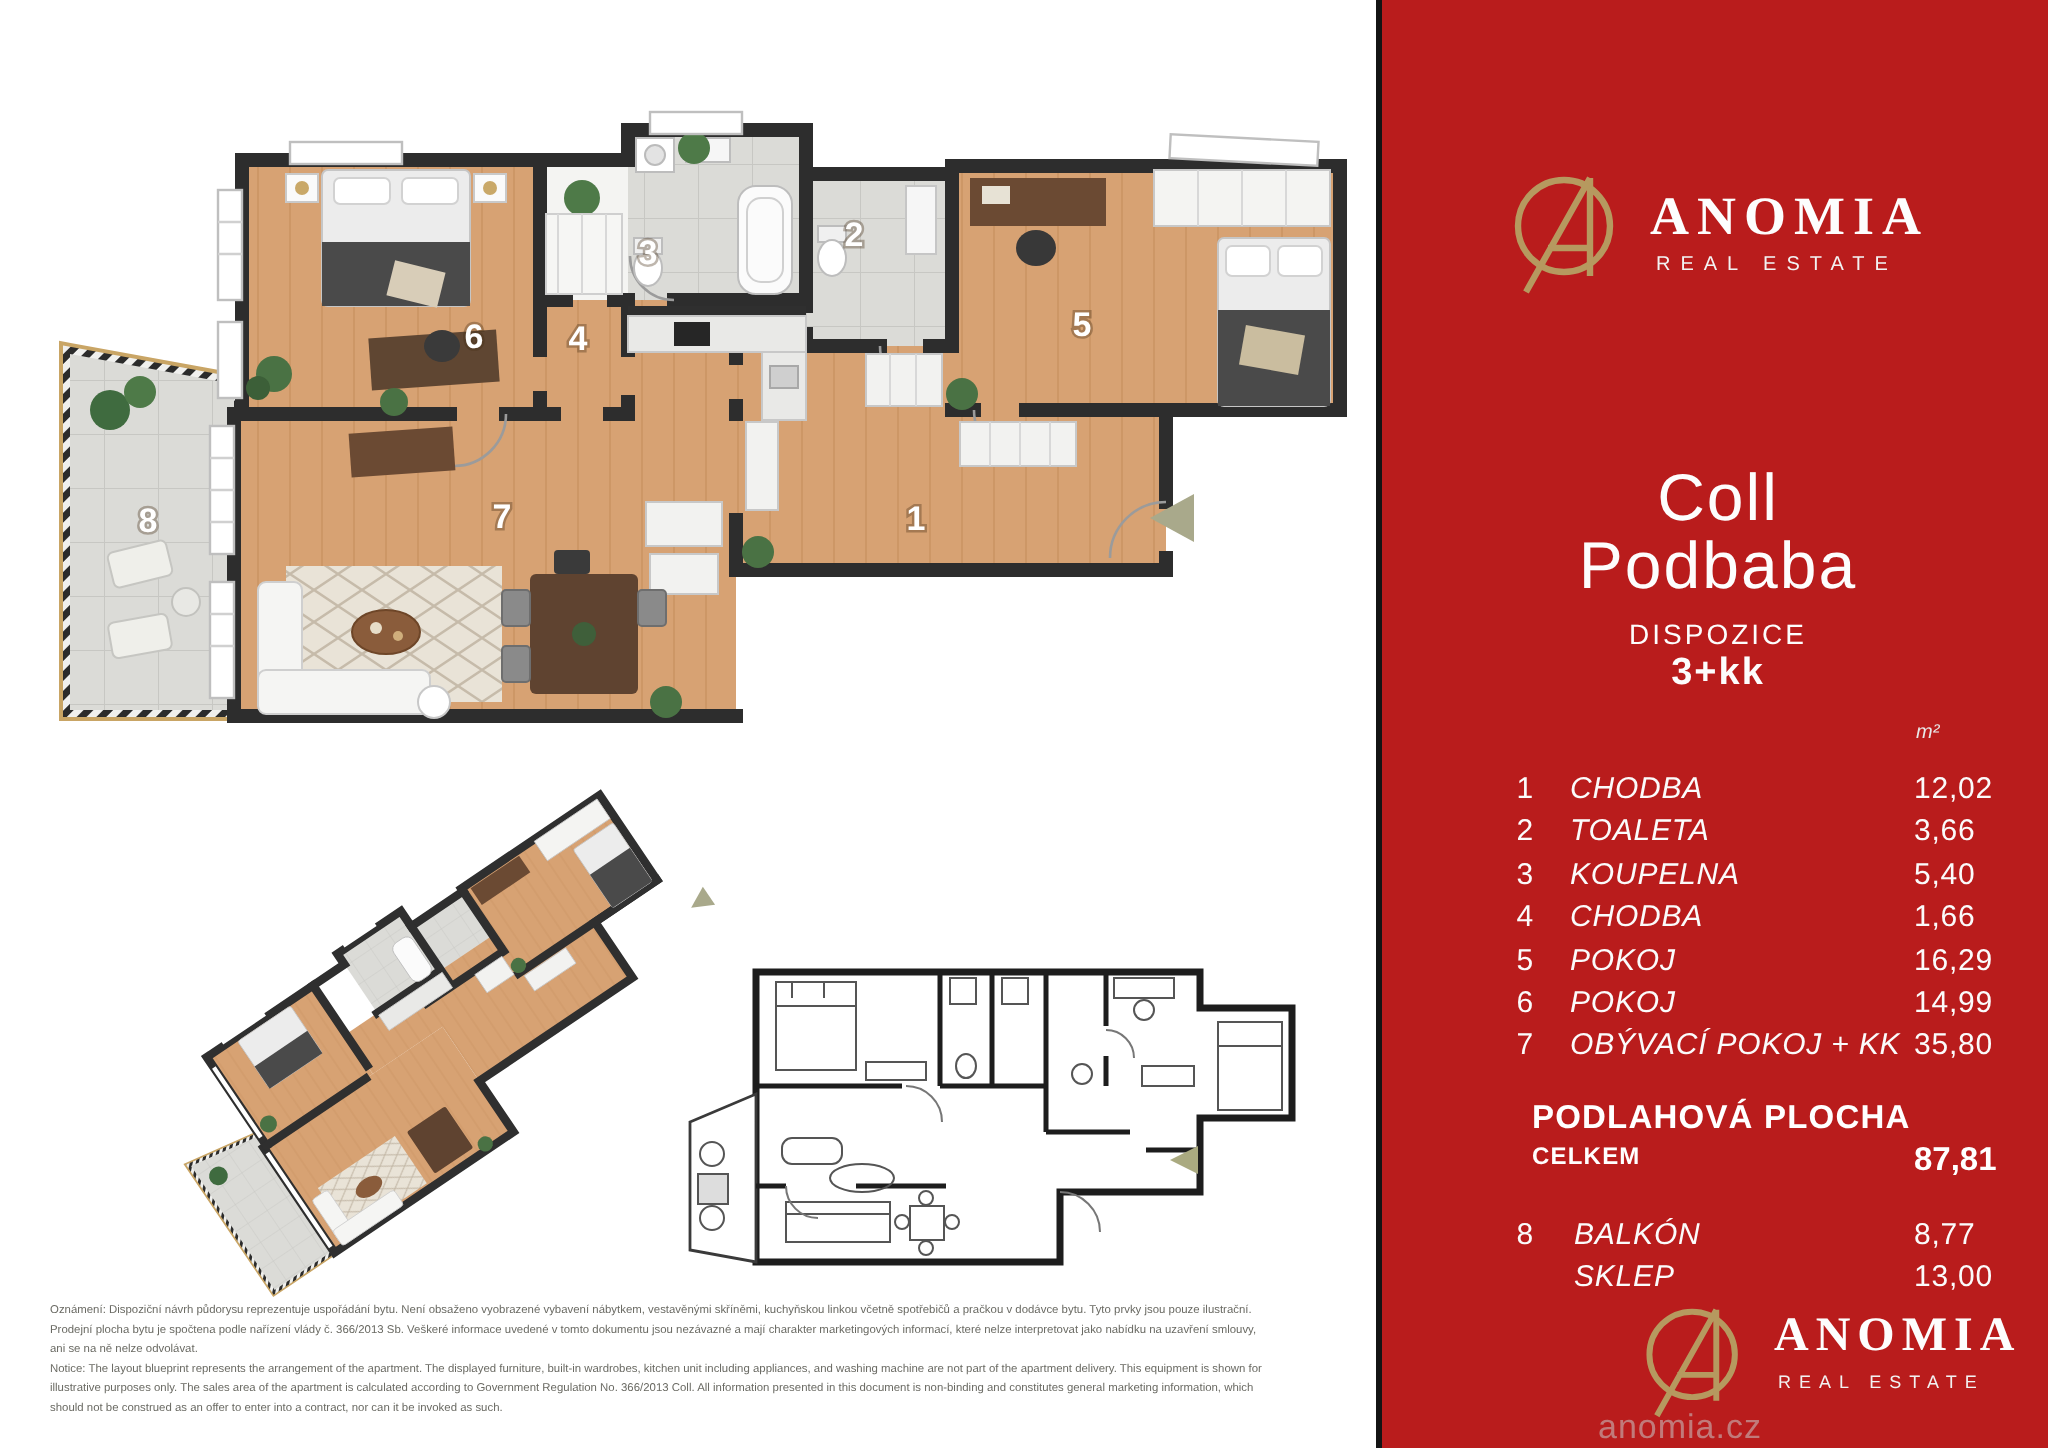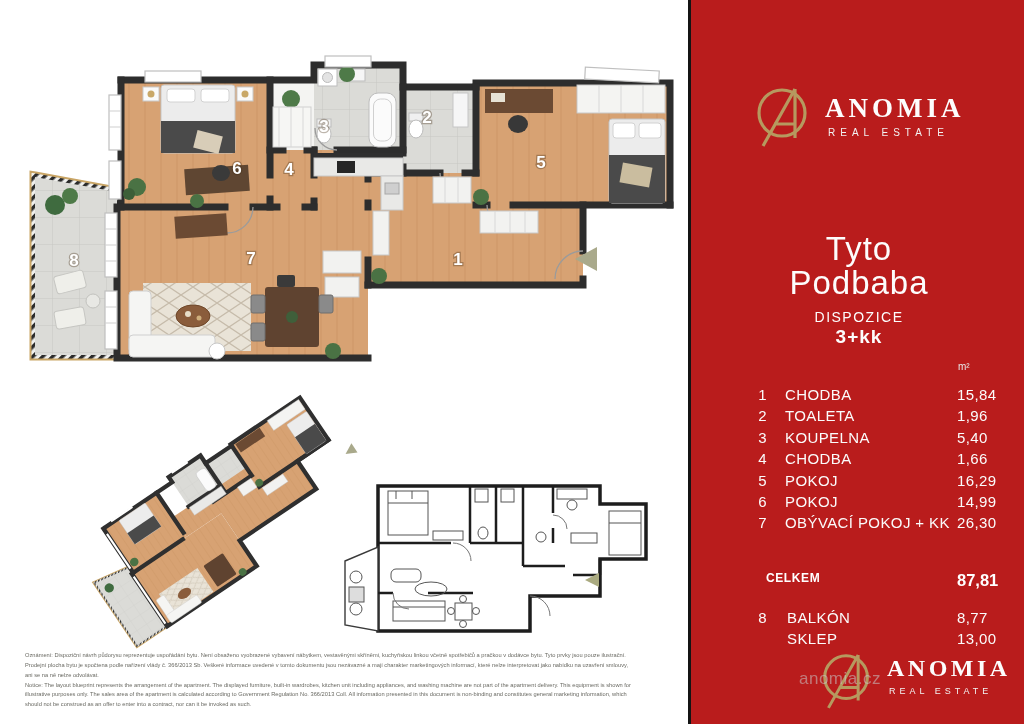--- a/index.html
+++ b/index.html
@@ -9,31 +9,31 @@
 
   
   .panel{left:688px;top:0;width:404px;height:724px;background:#b91c1c;
          border-left:3px solid #141414;box-sizing:border-box;color:#fff;}
   .brand-name{font-family:"Liberation Serif",serif;font-weight:600;color:#fdfdfd;}
   .brand-tag{font-weight:400;color:#f2f2f2;}
   .loc{width:336px;text-align:center;color:#fdfdfd;font-weight:300;}
   .loc-line{font-size:33px;line-height:33px;letter-spacing:1px;}
   .disp-label{font-size:14px;letter-spacing:1.5px;}
   .disp-value{font-size:19px;font-weight:700;letter-spacing:1px;}
-  .unit{font-size:10px;color:#e8e8e8;}
+  .unit{font-size:10px;color:#e8e8e8;font-style:italic;}
   .room-list{left:0;top:386px;width:336px;}
   .room-row{position:relative;height:21.4px;font-size:15px;letter-spacing:.4px;color:#fbfbfb;}
   .room-num{position:absolute;left:58px;width:18px;text-align:right;}
-  .room-name{position:absolute;left:94px;white-space:nowrap;}
+  .room-name{position:absolute;left:94px;white-space:nowrap;font-style:italic;}
   .room-area{position:absolute;left:266px;}
   .total-l1{left:75px;top:550px;font-size:16.5px;font-weight:700;letter-spacing:.6px;}
   .total-l2{left:75px;top:571px;font-size:12px;font-weight:700;letter-spacing:.6px;}
   .total-val{left:266px;top:571px;font-size:16.5px;font-weight:700;}
   .extra-row{position:relative;height:20.5px;font-size:15px;letter-spacing:.4px;color:#fbfbfb;}
-  .watermark{left:108px;top:669px;font-size:17px;color:rgba(200,200,200,0.55);
+  .watermark{left:108px;top:704px;font-size:17px;color:rgba(200,200,200,0.55);
              letter-spacing:.5px;z-index:6;}
   .logo-svg{overflow:visible;}
 
   
   .disclaimer{left:25px;top:651px;width:810px;font-size:7px;line-height:12px;color:#6a6a63;
               transform:scale(0.815,0.81);transform-origin:top left;}
   .disc-line{white-space:nowrap;}
   svg{display:block;}
   text.rlabel{font-family:"Liberation Sans",sans-serif;font-weight:700;font-size:17px;
               fill:#ffffff;paint-order:stroke;stroke:rgba(70,45,20,0.35);stroke-width:2.5px;}
@@ -326,40 +326,40 @@
   <aside class="abs panel">
 
     <svg class="abs logo-svg" style="left:64px;top:82px" width="56" height="68" viewBox="0 0 56 68">
       <circle cx="27" cy="31" r="23" fill="none" stroke="#b6995f" stroke-width="3.2"></circle>
       <path d="M40,7 L40,56 M40,7 L8,64 M19,42 L40,42" fill="none" stroke="#b6995f" stroke-width="3.2"></path>
     </svg>
     <div class="abs brand-name" style="left:134px;top:93px;font-size:27px;letter-spacing:4px">ANOMIA</div>
     <div class="abs brand-tag" style="left:137px;top:127px;font-size:10px;letter-spacing:5px">REAL ESTATE</div>
 
     <div class="abs loc" style="top:232px">
-      <span class="loc-line">Tyto</span>
+      <span class="loc-line">Coll</span>
     </div>
     <div class="abs loc" style="top:266px">
       <span class="loc-line">Podbaba</span>
     </div>
     <div class="abs loc disp-label" style="top:309px">DISPOZICE</div>
     <div class="abs loc disp-value" style="top:326px">3+kk</div>
 
     <div class="abs unit" style="left:267px;top:361px">m²</div>
 
     <div class="abs room-list">
       <div class="room-row">
         <span class="room-num">1</span>
         <span class="room-name">CHODBA</span>
-        <span class="room-area">15,84</span>
+        <span class="room-area">12,02</span>
       </div>
       <div class="room-row">
         <span class="room-num">2</span>
         <span class="room-name">TOALETA</span>
-        <span class="room-area">1,96</span>
+        <span class="room-area">3,66</span>
       </div>
       <div class="room-row">
         <span class="room-num">3</span>
         <span class="room-name">KOUPELNA</span>
         <span class="room-area">5,40</span>
       </div>
       <div class="room-row">
         <span class="room-num">4</span>
         <span class="room-name">CHODBA</span>
         <span class="room-area">1,66</span>
@@ -370,24 +370,25 @@
         <span class="room-area">16,29</span>
       </div>
       <div class="room-row">
         <span class="room-num">6</span>
         <span class="room-name">POKOJ</span>
         <span class="room-area">14,99</span>
       </div>
       <div class="room-row">
         <span class="room-num">7</span>
         <span class="room-name">OBÝVACÍ POKOJ + KK</span>
-        <span class="room-area">26,30</span>
+        <span class="room-area">35,80</span>
       </div>
     </div>
 
+    <div class="abs total-l1">PODLAHOVÁ PLOCHA</div>
     <div class="abs total-l2">CELKEM</div>
     <div class="abs total-val">87,81</div>
 
     <div class="abs" style="left:0;top:609px;width:336px">
       <div class="extra-row">
         <span class="room-num">8</span>
         <span class="room-name" style="left:96px">BALKÓN</span>
         <span class="room-area">8,77</span>
       </div>
       <div class="extra-row">

